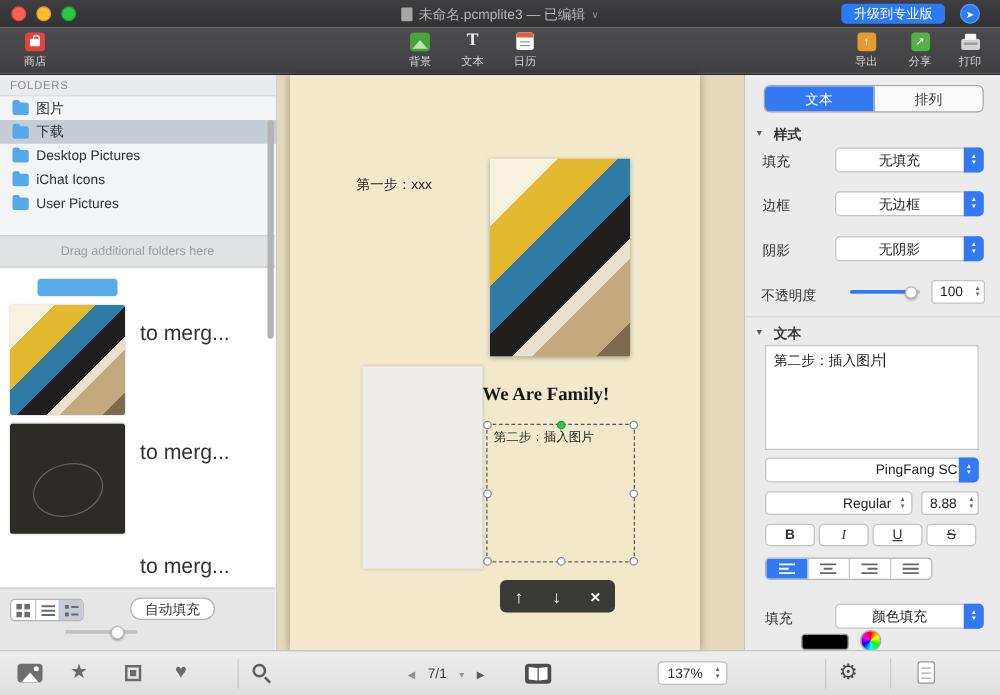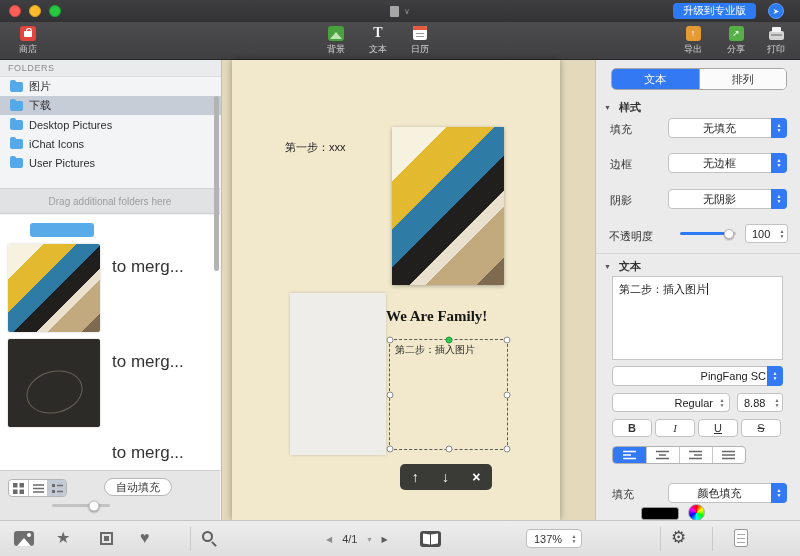--- a/index.html
+++ b/index.html
@@ -137,20 +137,21 @@
 <div class="app">
 
   <div class="titlebar">
     <div class="lights">
       <span class="light red"></span>
       <span class="light yellow"></span>
       <span class="light green"></span>
     </div>
     <div class="title-wrap">
       <span class="mini-doc"></span>
+      <span class="win-title">未命名.pcmplite3 — 已编辑</span>
       <span class="title-chev">∨</span>
     </div>
     <div class="upgrade">升级到专业版</div>
     <div class="send-circle">➤</div>
   </div>
 
   <div class="toolbar">
     <div class="titem" style="left:6px">
       <span class="ticon">
           <span class="ic-store"></span>
@@ -425,21 +426,21 @@
   <div class="bottombar">
     <span class="ic-photo"></span>
     <span class="bglyph" style="left:56px;top:9px">★</span>
     <span class="ic-frame"></span>
     <span class="bglyph" style="left:140px;top:9px">♥</span>
     <span class="bsep" style="left:190px"></span>
     <span class="ic-zoomglass"></span>
 
     <div class="nav">
       <span class="arrow">◀</span>
-      <span class="pg">4/1</span>
+      <span class="pg">7/1</span>
       <span class="pgchev">▾</span>
       <span class="arrow" style="color:#5a5a5a">▶</span>
     </div>
     <span class="ic-book"></span>
 
     <div class="zoom-dd">
       <span>137%</span>
       <span class="dd-cap gray">
           <span class="ca">▲</span>
           <span class="ca">▼</span>

